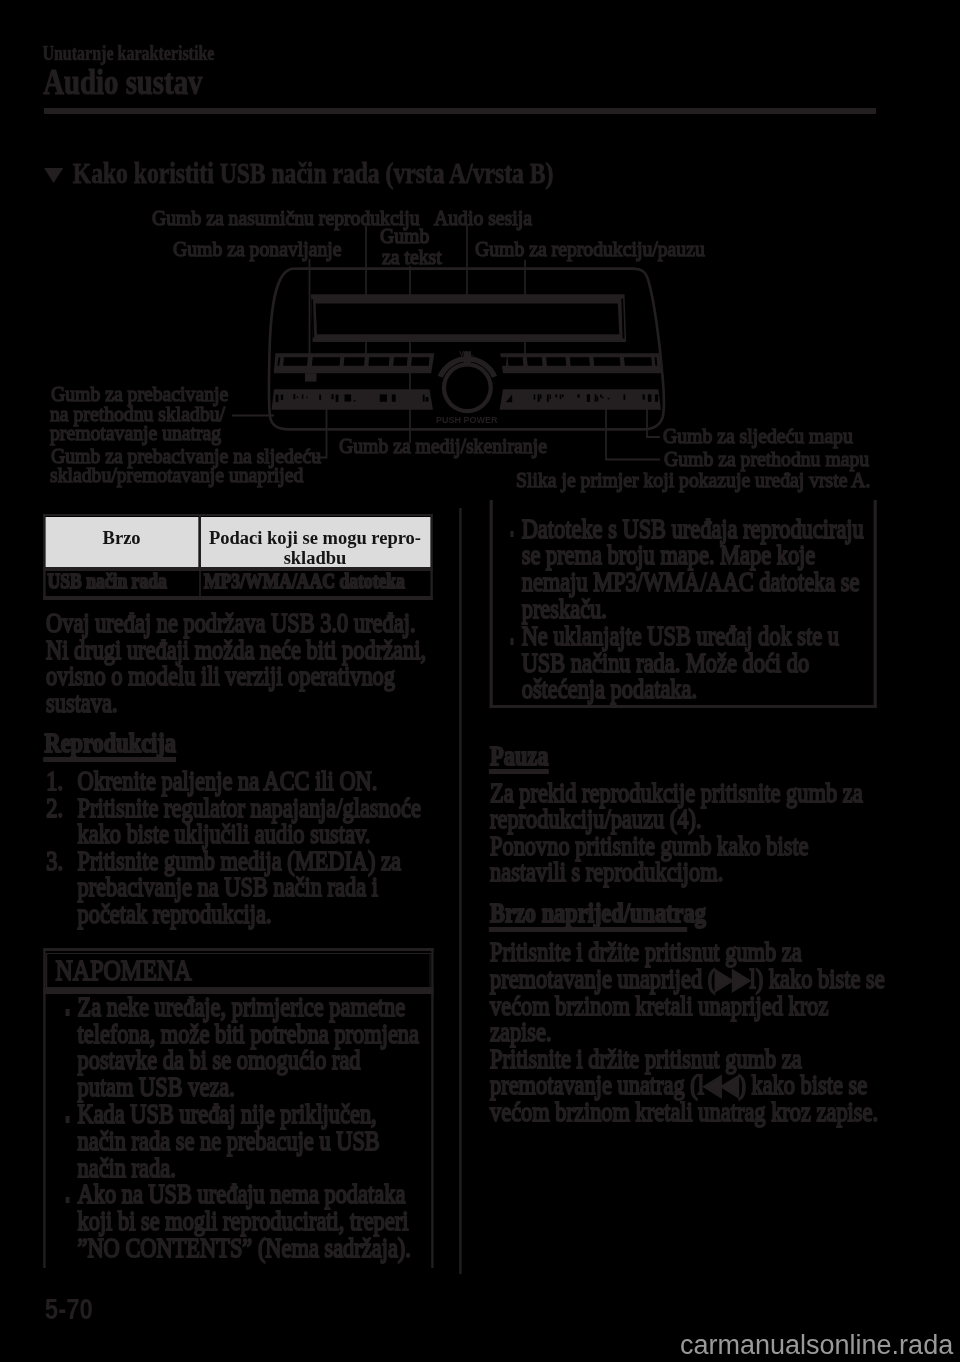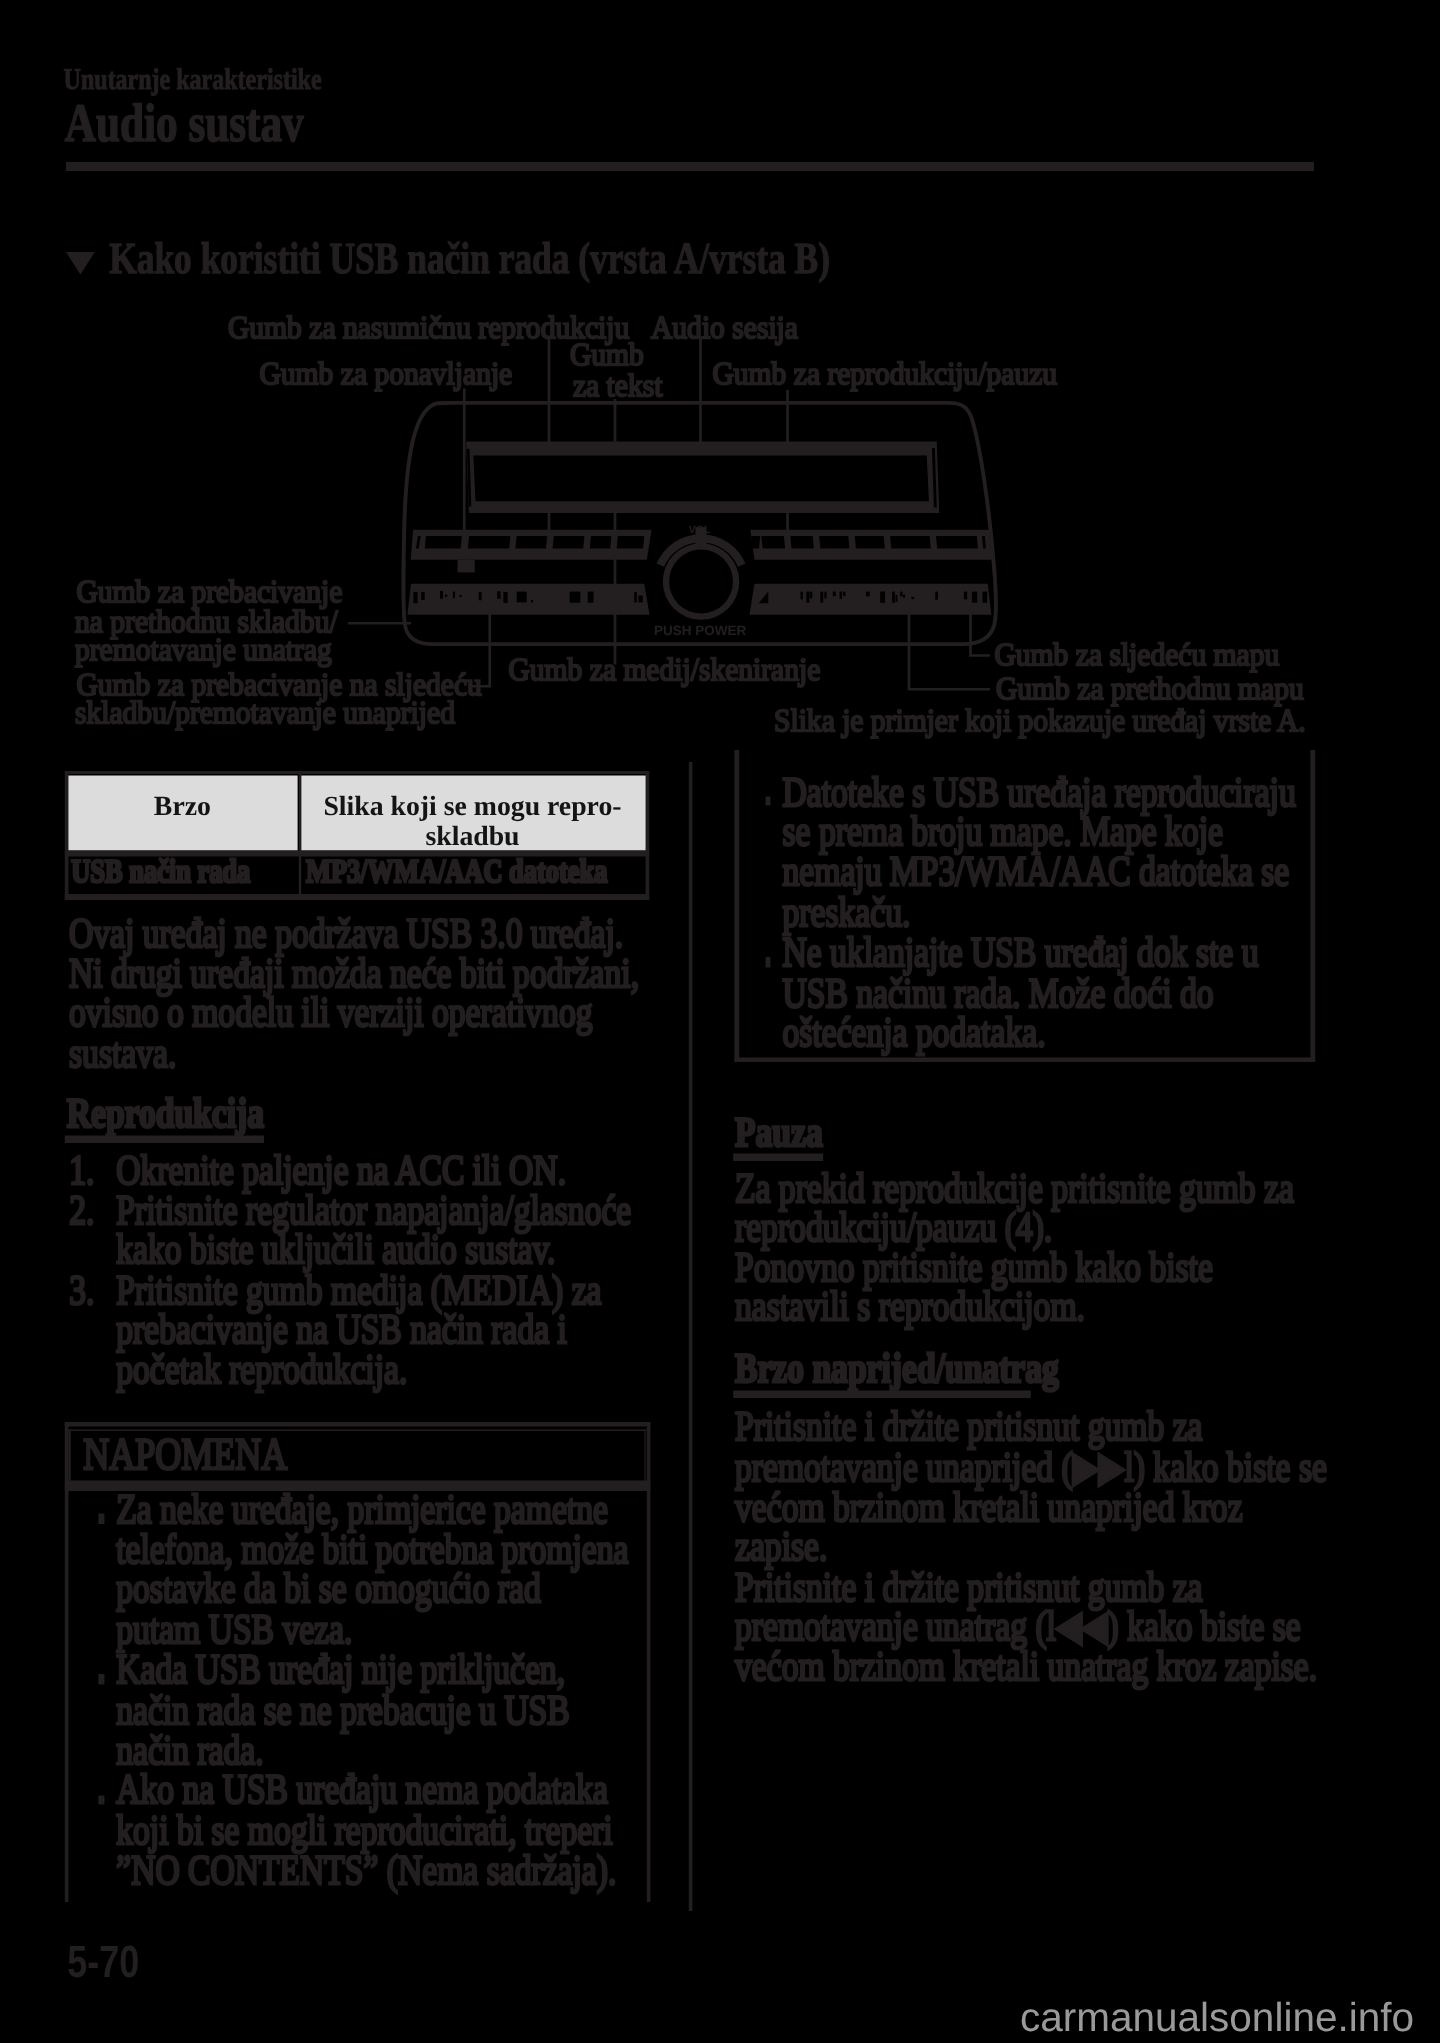--- a/index.html
+++ b/index.html
@@ -123,21 +123,21 @@
 <div class="ln" style="left:612.5px;top:964.9px;">premotavanje unaprijed (▶▶l) kako biste se</div>
 <div class="ln" style="left:612.5px;top:991.5px;">većom brzinom kretali unaprijed kroz</div>
 <div class="ln" style="left:612.5px;top:1018.1px;">zapise.</div>
 <div class="ln" style="left:612.5px;top:1044.7px;">Pritisnite i držite pritisnut gumb za</div>
 <div class="ln" style="left:612.5px;top:1071.3px;">premotavanje unatrag (l◀◀) kako biste se</div>
 <div class="ln" style="left:612.5px;top:1097.9px;">većom brzinom kretali unatrag kroz zapise.</div>
 
 </div>
 <div id="overlay">
 <div class="hcell" style="left:45.6px;top:529px;width:152px;font-size:18.5px">Brzo</div>
-<div class="hcell" style="left:200.5px;top:529px;width:229px;font-size:18.5px"><span>Slika koji se mogu repro-</span><br><span>skladbu</span></div>
+<div class="hcell" style="left:200.5px;top:529px;width:229px;font-size:18.5px"><span>Podaci koji se mogu repro-</span><br><span>skladbu</span></div>
 <svg id="radio-svg" width="960" height="500" viewBox="0 0 960 500" style="position:absolute;left:0;top:0">
 <g stroke="#231f20" stroke-width="1.8" fill="none">
 <path d="M309.5,259 L309.5,373"></path>
 <path d="M366,226 L366,366"></path>
 <path d="M410,266 L410,443"></path>
 <path d="M467,226 L467,315"></path>
 <path d="M525,260 L525,366"></path>
 <path d="M232,415.5 L274,415.5"></path>
 <path d="M326.5,405 L326.5,457.5 L312,457.5"></path>
 <path d="M647,409 L647,437 L660,437"></path>
@@ -234,13 +234,13 @@
 <div class="dl" style="left:50.9px;top:383.7px">Gumb za prebacivanje</div>
 <div class="dl" style="left:50.0px;top:404.0px">na prethodnu skladbu/</div>
 <div class="dl" style="left:50.0px;top:422.8px">premotavanje unatrag</div>
 <div class="dl" style="left:50.9px;top:446.2px">Gumb za prebacivanje na sljedeću</div>
 <div class="dl" style="left:50.0px;top:464.9px">skladbu/premotavanje unaprijed</div>
 <div class="dl" style="left:339.0px;top:435.5px">Gumb za medij/skeniranje</div>
 <div class="dl" style="left:663.2px;top:426.4px">Gumb za sljedeću mapu</div>
 <div class="dl" style="left:663.7px;top:448.9px">Gumb za prethodnu mapu</div>
 <div class="dl" style="left:515.9px;top:470.3px">Slika je primjer koji pokazuje uređaj vrste A.</div>
 </div>
-<div id="watermark">carmanualsonline.info</div>
+<div id="watermark">carmanualsonline.rada</div>
 
 </body></html>

